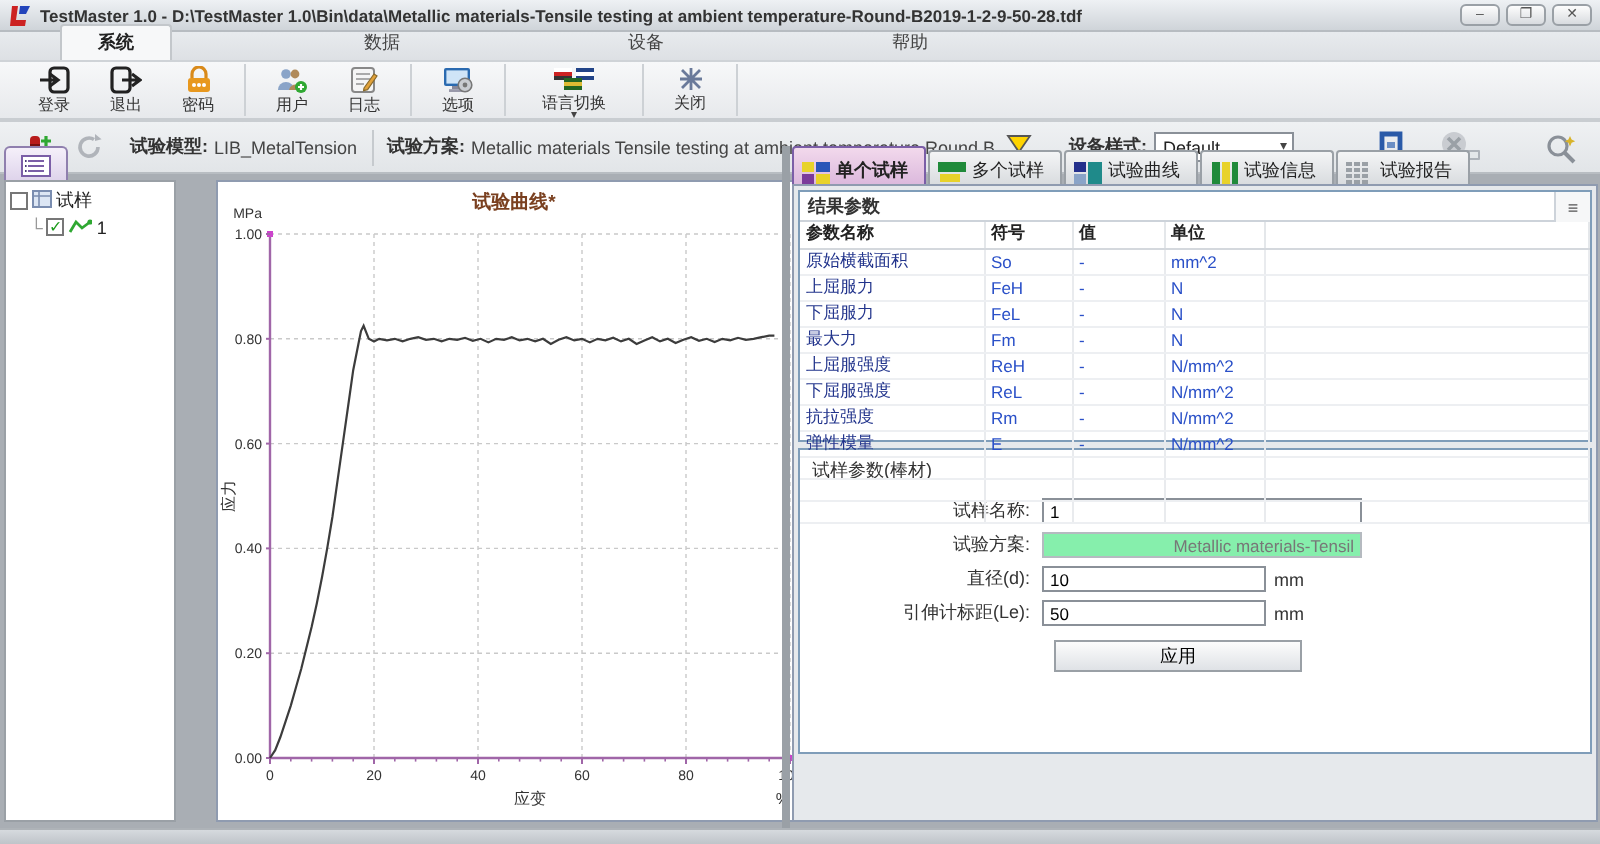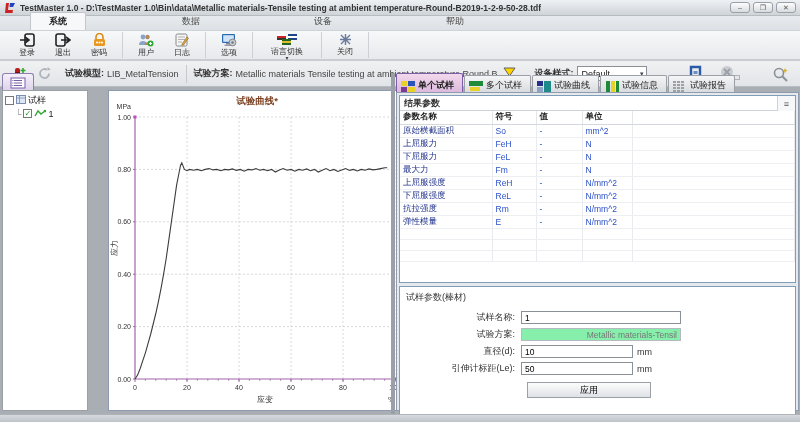--- a/index.html
+++ b/index.html
@@ -70,21 +70,21 @@
   .tabstrip { height:19px; display:flex; align-items:flex-end; gap:1px; }
   .rtab { height:17px; display:flex; align-items:flex-end; gap:3px; padding:0 8px 0 4px;
     background:linear-gradient(#f4f5f6,#d9dcdf); border:1px solid #9aa0a6; border-bottom:none;
     border-radius:2px 2px 0 0; cursor:default; white-space:nowrap; }
   .rtab.active { height:19px; background:linear-gradient(#f2d9ec,#dcb9dd);
     border-color:#7b5ea7; font-weight:bold; }
   .tabic { display:inline-block; width:14px; height:11px; }
 
   .right-body { position:absolute; top:19px; left:0; right:0; bottom:0;
     background:#e6e9ec; border:1px solid #8f9bb0; padding:2px; }
-  .results-sec { background:#fff; border:1px solid #7f9db9; height:188px; position:relative; }
+  .results-sec { background:#fff; border:1px solid #7f9db9; height:126px; position:relative; }
   .results-header { height:15px; border-bottom:1px solid #cdd3da; display:flex; align-items:center;
     padding:0 4px; font-weight:bold; color:#333; background:#fff; }
   .menu-box { position:absolute; right:0px; top:0px; width:18px; height:15px;
     border-left:1px solid #cdd3da; display:flex; align-items:center; justify-content:center;
     color:#555; background:#f6f7f8; font-size:9px; cursor:default; }
   table.results { border-collapse:collapse; width:100%; table-layout:fixed; font-size:8.5px; }
   table.results th { text-align:left; font-weight:bold; color:#222; border-bottom:1px solid #d4d8dd;
     border-right:1px solid #e4e7ea; height:13px; padding:0 3px; }
   table.results td { border-bottom:1px solid #edeff2; border-right:1px solid #e9ebee;
     height:11px; padding:0 3px; white-space:nowrap; overflow:hidden; }

